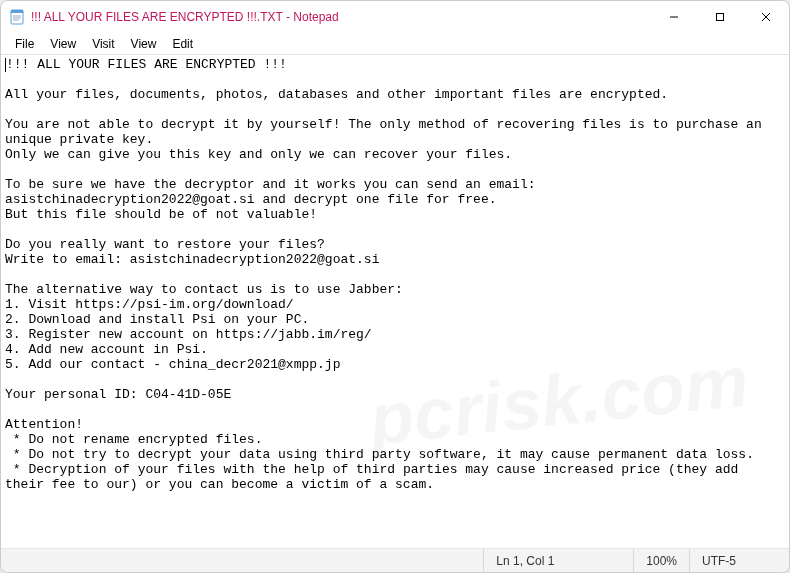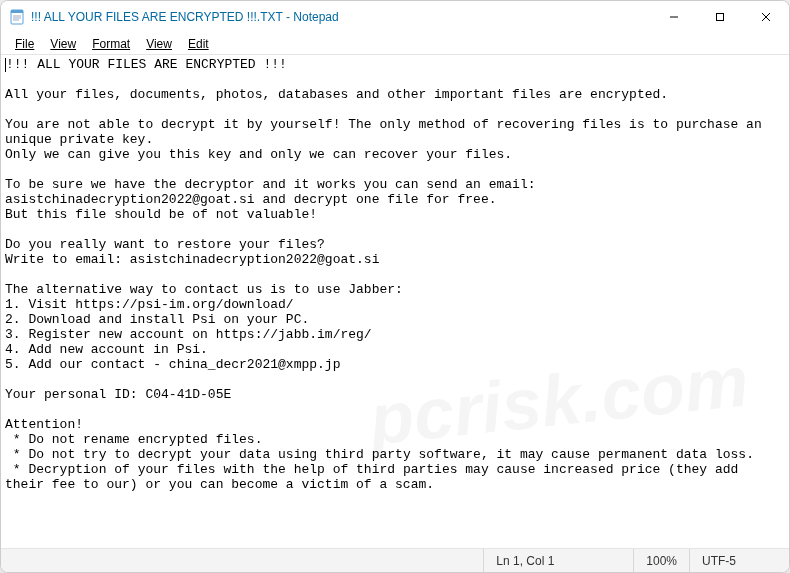--- a/index.html
+++ b/index.html
@@ -33,21 +33,21 @@
   .titlebar-icon {
     width: 16px;
     height: 16px;
     margin-right: 6px;
     display: inline-flex;
     align-items: center;
     justify-content: center;
   }
   .titlebar-title {
     font-size: 12px;
-    color: #0369a1;
+    color: #be185d;
     flex: 1;
   }
   .win-controls {
     display: flex;
     height: 100%;
   }
   .win-btn {
     width: 46px;
     height: 32px;
     display: flex;
@@ -63,21 +63,21 @@
     align-items: center;
     padding-left: 6px;
     background: #ffffff;
     border-bottom: 1px solid #e5e5e5;
     font-size: 12px;
   }
   .menu-item {
     padding: 2px 8px;
     cursor: pointer;
   }
-  .menu-item span.underline { text-decoration: underline; }
+  .menu-item span.underline { }
   .editor {
     flex: 1;
     padding: 2px 4px;
     font-family: Consolas, "Courier New", monospace;
     font-size: 13px;
     line-height: 15px;
     color: #000;
     white-space: pre-wrap;
     overflow: hidden;
     position: relative;
@@ -149,21 +149,21 @@
             <line x1="1" y1="1" x2="9" y2="9" stroke="#000" stroke-width="1"></line>
             <line x1="9" y1="1" x2="1" y2="9" stroke="#000" stroke-width="1"></line>
           </svg>
       </div>
     </div>
   </div>
 
   <div class="menubar">
     <div class="menu-item"><span class="underline">File</span></div>
     <div class="menu-item"><span class="underline">View</span></div>
-    <div class="menu-item"><span class="underline">Format</span></div>
+    <div class="menu-item"><span class="underline">Visit</span></div>
     <div class="menu-item"><span class="underline">View</span></div>
     <div class="menu-item"><span class="underline">Edit</span></div>
   </div>
 
   <div class="editor"><span class="caret"></span><span>!!! ALL YOUR FILES ARE ENCRYPTED !!!
 
 All your files, documents, photos, databases and other important files are encrypted.
 
 You are not able to decrypt it by yourself! The only method of recovering files is to purchase an unique private key.
 Only we can give you this key and only we can recover your files.

